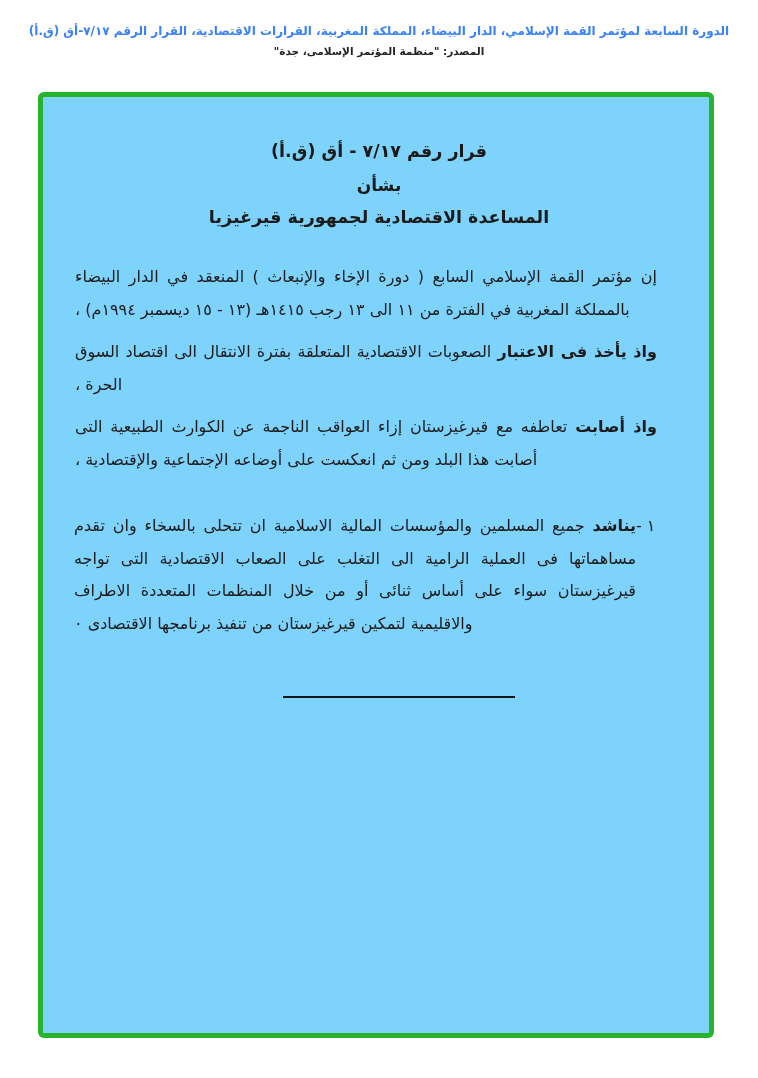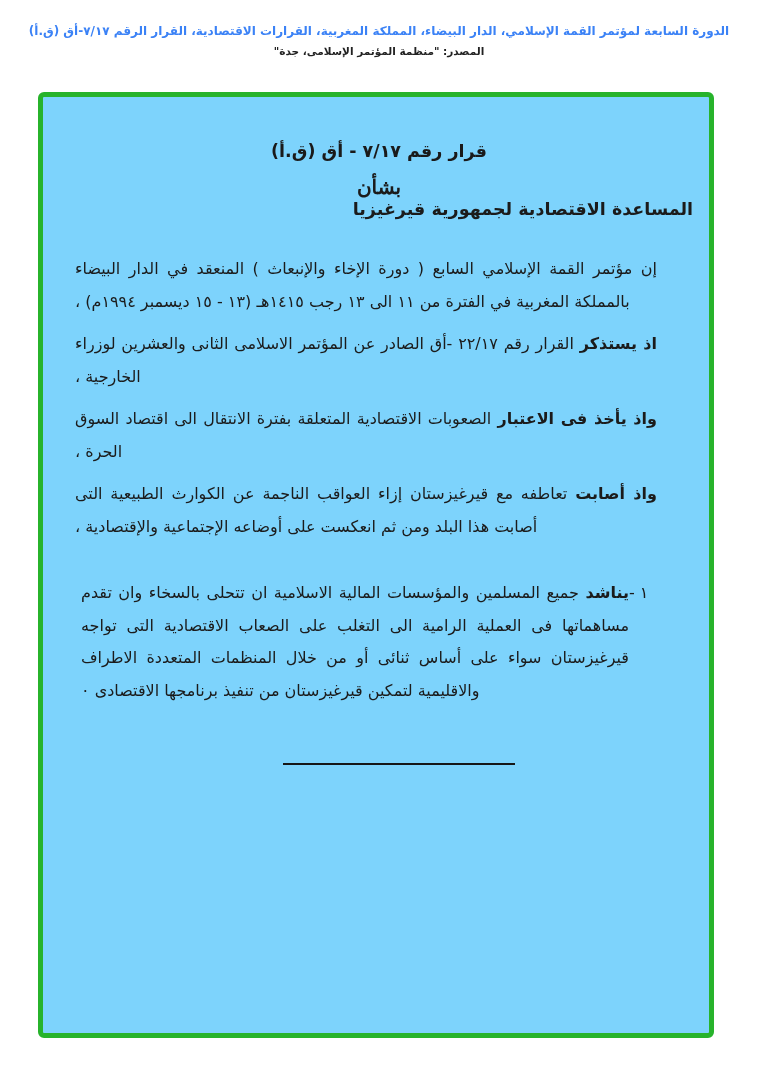--- a/index.html
+++ b/index.html
@@ -43,29 +43,29 @@
   }
   .t1 {
     text-align: center;
     font-weight: bold;
     font-size: 17.5px;
     color: #1a1a1a;
   }
   .t2 {
     text-align: center;
     font-weight: bold;
-    font-size: 20px;
+    font-size: 17px;
     margin-top: 14px;
     letter-spacing: 2px;
-    font-family: Liberation Serif, serif;
   }
   .t3 {
-    text-align: right;
+    text-align: center;
     font-weight: bold;
     font-size: 17.5px;
+    margin-top: 12px;
   }
   .body-text {
     margin-top: 34px;
     font-size: 16px;
     line-height: 32.5px;
   }
   .para {
     margin: 10px;
     text-align: justify;
     text-align-last: left;
@@ -75,21 +75,21 @@
   .list {
     margin-top: 34px;
     font-size: 16px;
     line-height: 32.5px;
   }
   .item {
     padding-right: 48px;
     text-indent: -48px;
     text-align: justify;
     text-align-last: left;
-    margin: 16px;
+    margin: 9px;
   }
   .item.justify-last { text-align-last: justify; }
   .item .num {
     display: inline-block;
     width: 48px;
     text-indent: 0;
   }
   .divider {
     width: 232px;
     height: 0;
@@ -110,21 +110,20 @@
 
   <div class="frame" style="border-color: rgb(39, 179, 43);">
     <div class="content">
 
       <div class="t1">قرار رقم ٧/١٧ - أق (ق.أ)</div>
       <div class="t2">بشأن</div>
       <div class="t3">المساعدة الاقتصادية لجمهورية قيرغيزيا</div>
 
       <div class="body-text">
         <p class="para"><span class="lead"></span><span>إن مؤتمر القمة الإسلامي السابع ( دورة الإخاء والإنبعاث ) المنعقد في الدار البيضاء بالمملكة المغربية في الفترة من ١١ الى ١٣ رجب ١٤١٥هـ (١٣ - ١٥ ديسمبر ١٩٩٤م) ،</span></p>
-        <p class="para"><span class="lead">اذ يستذكر</span><span> القرار رقم ٢٢/١٧ -أق الصادر عن المؤتمر الاسلامى الثانى والعشرين لوزراء الخارجية ،</span></p>
         <p class="para"><span class="lead">واذ يأخذ فى الاعتبار</span><span> الصعوبات الاقتصادية المتعلقة بفترة الانتقال الى اقتصاد السوق الحرة ،</span></p>
         <p class="para"><span class="lead">واذ أصابت</span><span> تعاطفه مع  قيرغيزستان إزاء العواقب الناجمة عن الكوارث الطبيعية التى أصابت هذا البلد ومن ثم انعكست على أوضاعه الإجتماعية والإقتصادية ،</span></p>
       </div>
 
       <div class="list">
         <div class="item"><span class="num">١ -</span><span class="lead">يناشد</span><span> جميع المسلمين والمؤسسات المالية الاسلامية ان تتحلى بالسخاء وان تقدم مساهماتها فى العملية الرامية الى التغلب على الصعاب الاقتصادية التى تواجه قيرغيزستان سواء على أساس ثنائى أو من خلال المنظمات المتعددة الاطراف والاقليمية لتمكين قيرغيزستان من تنفيذ برنامجها الاقتصادى ٠</span></div>
       </div>
 
       <div class="divider"></div>
 

